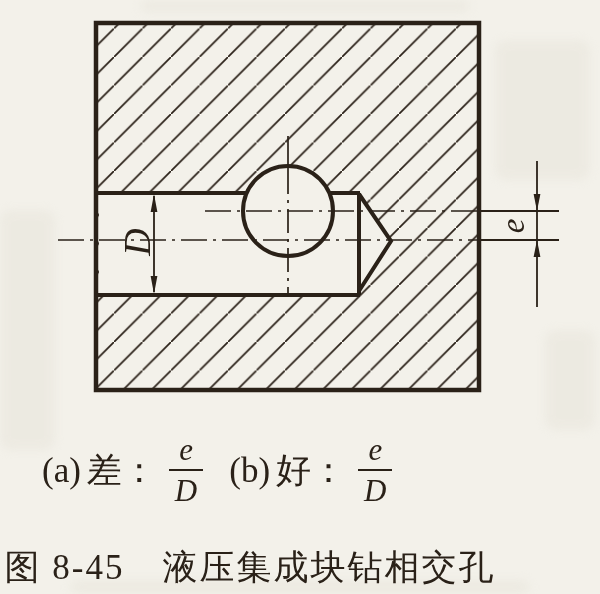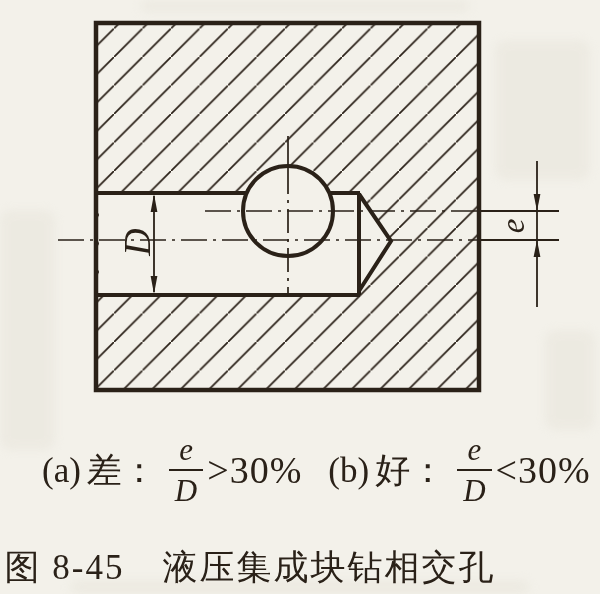--- a/index.html
+++ b/index.html
@@ -109,29 +109,27 @@
     <text x="524" y="226" transform="rotate(-90 524 226)" text-anchor="middle" font-size="33">e</text>
   </svg>
 
   <div class="caption-row">
     <span class="cap-txt">(a)</span>
     <span class="cap-cn">差：</span>
     <span class="frac">
       <span class="num">e</span>
       <span class="den">D</span>
     </span>
-    <span class="cap-rel">&gt;30%</span>
 
     <span class="cap-txt gap-b">(b)</span>
     <span class="cap-cn">好：</span>
     <span class="frac">
       <span class="num">e</span>
       <span class="den">D</span>
     </span>
-    <span class="cap-rel">&lt;30%</span>
   </div>
 
   <div class="fig-caption">
     <span class="fig-number">图 8-45</span>
     <span class="fig-title">液压集成块钻相交孔</span>
   </div>
 
 </div>
 
 </body></html>

